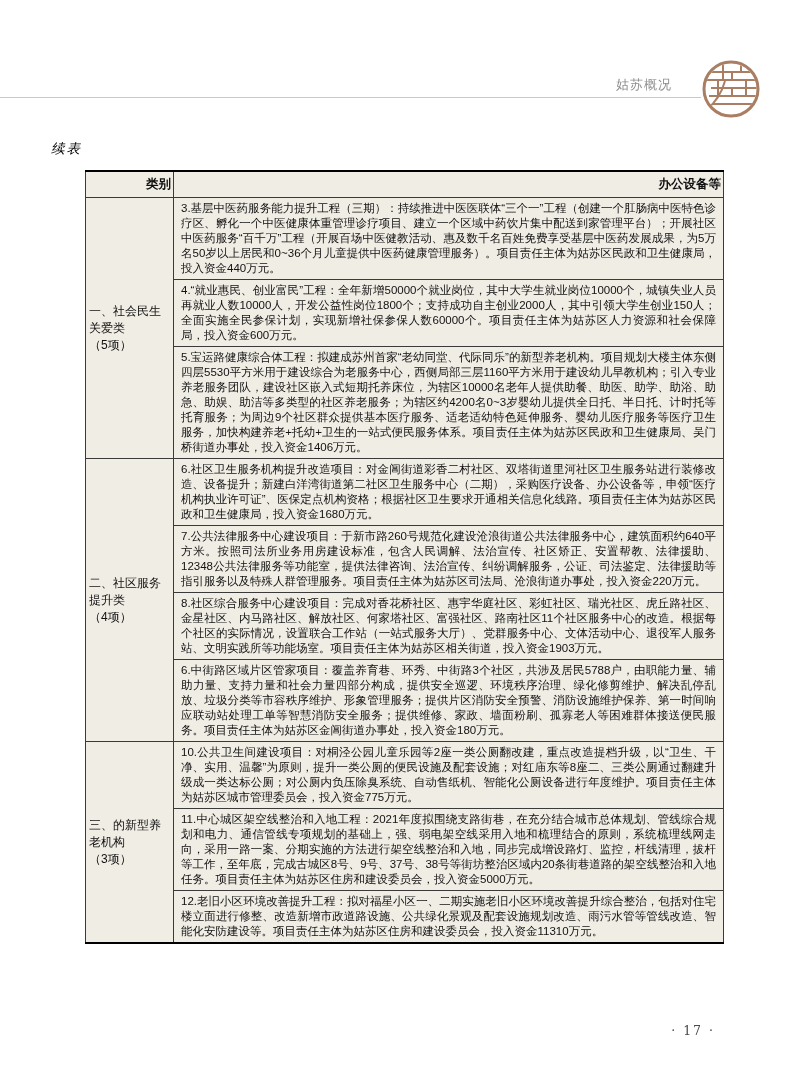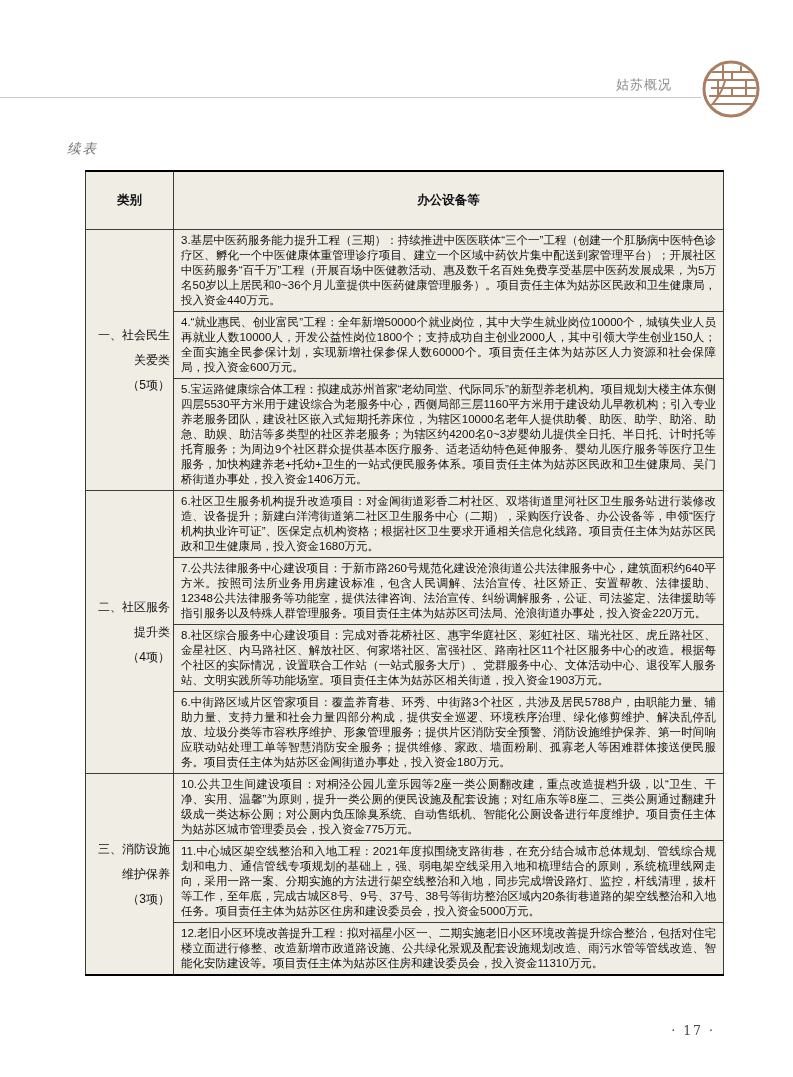--- a/index.html
+++ b/index.html
@@ -19,45 +19,45 @@
   }
   .running-head-rule{
     position:absolute;top:97px;left:0;width:701px;height:0;
     border-top:1px solid #c8c8c8;
   }
   .seal{
     position:absolute;top:59px;left:701px;width:60px;height:60px;
   }
   
   .cont-label{
-    position:absolute;top:140px;left:67px;
+    position:absolute;top:140px;left:51px;
     font-family:"DejaVu Serif","Liberation Serif",serif;
-    font-style:italic;font-size:13.5px;color:#737373;
+    font-style:italic;font-size:13.5px;color:#000000;
     letter-spacing:2px;
   }
   
   table.projects{
     position:absolute;top:170px;left:85px;width:639px;
     border-collapse:collapse;table-layout:fixed;
     border-top:2.5px solid #000;
     border-bottom:2.5px solid #000;
   }
   table.projects th, table.projects td{
     border:1px solid var(--border_dark,#3a3a3a);
     background:var(--cell_bg,#f0ede5);
     vertical-align:middle;
   }
   table.projects th{
     font-size:12.5px;font-weight:bold;color:#111;
-    text-align:center;padding:20px 2px;height:15px;
+    text-align:right;padding:4px 2px;height:15px;
   }
   th.col-cat, td.cat{width:83px;}
   td.cat{
-    text-align:right;padding:2px 3px;
-    font-size:12px;line-height:25px;color:#111;
+    text-align:left;padding:2px 3px;
+    font-size:12px;line-height:17px;color:#111;
   }
   td.detail{
     padding:3px 7px;
     font-size:11.5px;line-height:15px;
     text-align:justify;
     color:#111;
     margin-top:44px;
   }
   
   .page-number{
@@ -132,21 +132,21 @@
           <td class="detail">7.公共法律服务中心建设项目：于新市路260号规范化建设沧浪街道公共法律服务中心，建筑面积约640平方米。按照司法所业务用房建设标准，包含人民调解、法治宣传、社区矫正、安置帮教、法律援助、12348公共法律服务等功能室，提供法律咨询、法治宣传、纠纷调解服务，公证、司法鉴定、法律援助等指引服务以及特殊人群管理服务。项目责任主体为姑苏区司法局、沧浪街道办事处，投入资金220万元。</td>
         </tr>
         <tr>
           <td class="detail">8.社区综合服务中心建设项目：完成对香花桥社区、惠宇华庭社区、彩虹社区、瑞光社区、虎丘路社区、金星社区、内马路社区、解放社区、何家塔社区、富强社区、路南社区11个社区服务中心的改造。根据每个社区的实际情况，设置联合工作站（一站式服务大厅）、党群服务中心、文体活动中心、退役军人服务站、文明实践所等功能场室。项目责任主体为姑苏区相关街道，投入资金1903万元。</td>
         </tr>
         <tr>
           <td class="detail">6.中街路区域片区管家项目：覆盖养育巷、环秀、中街路3个社区，共涉及居民5788户，由职能力量、辅助力量、支持力量和社会力量四部分构成，提供安全巡逻、环境秩序治理、绿化修剪维护、解决乱停乱放、垃圾分类等市容秩序维护、形象管理服务；提供片区消防安全预警、消防设施维护保养、第一时间响应联动站处理工单等智慧消防安全服务；提供维修、家政、墙面粉刷、孤寡老人等困难群体接送便民服务。项目责任主体为姑苏区金阊街道办事处，投入资金180万元。</td>
         </tr>
         <tr>
           <td class="cat" rowspan="3">
-            <div>三、消防设施维护保养</div>
+            <div>三、的新型养老机构</div>
             <div>（3项）</div>
           </td>
           <td class="detail">10.公共卫生间建设项目：对桐泾公园儿童乐园等2座一类公厕翻改建，重点改造提档升级，以“卫生、干净、实用、温馨”为原则，提升一类公厕的便民设施及配套设施；对红庙东等8座二、三类公厕通过翻建升级成一类达标公厕；对公厕内负压除臭系统、自动售纸机、智能化公厕设备进行年度维护。项目责任主体为姑苏区城市管理委员会，投入资金775万元。</td>
         </tr>
         <tr>
           <td class="detail">11.中心城区架空线整治和入地工程：2021年度拟围绕支路街巷，在充分结合城市总体规划、管线综合规划和电力、通信管线专项规划的基础上，强、弱电架空线采用入地和梳理结合的原则，系统梳理线网走向，采用一路一案、分期实施的方法进行架空线整治和入地，同步完成增设路灯、监控，杆线清理，拔杆等工作，至年底，完成古城区8号、9号、37号、38号等街坊整治区域内20条街巷道路的架空线整治和入地任务。项目责任主体为姑苏区住房和建设委员会，投入资金5000万元。</td>
         </tr>
         <tr>
           <td class="detail">12.老旧小区环境改善提升工程：拟对福星小区一、二期实施老旧小区环境改善提升综合整治，包括对住宅楼立面进行修整、改造新增市政道路设施、公共绿化景观及配套设施规划改造、雨污水管等管线改造、智能化安防建设等。项目责任主体为姑苏区住房和建设委员会，投入资金11310万元。</td>
         </tr>

